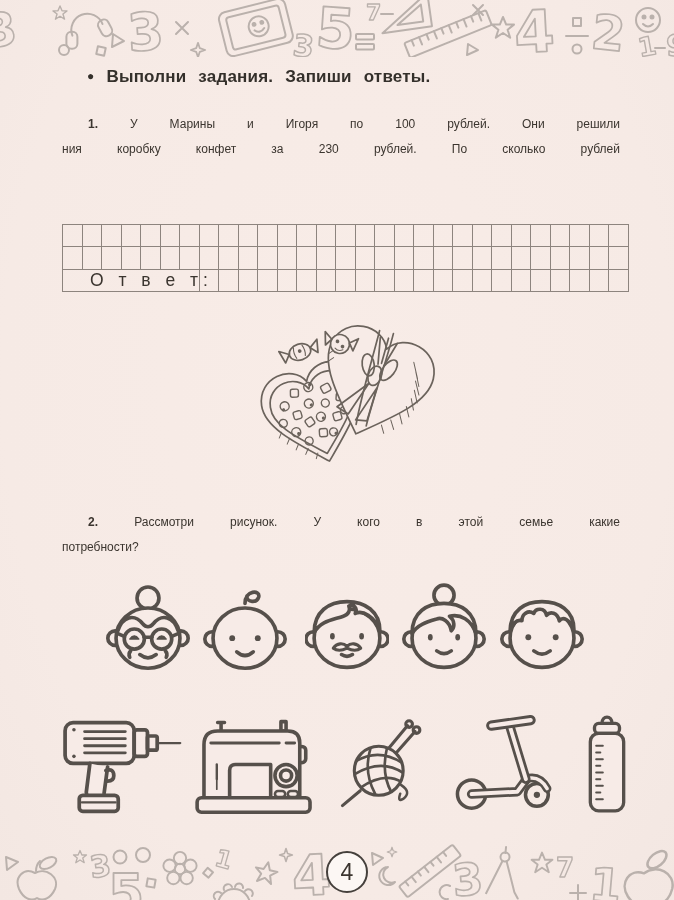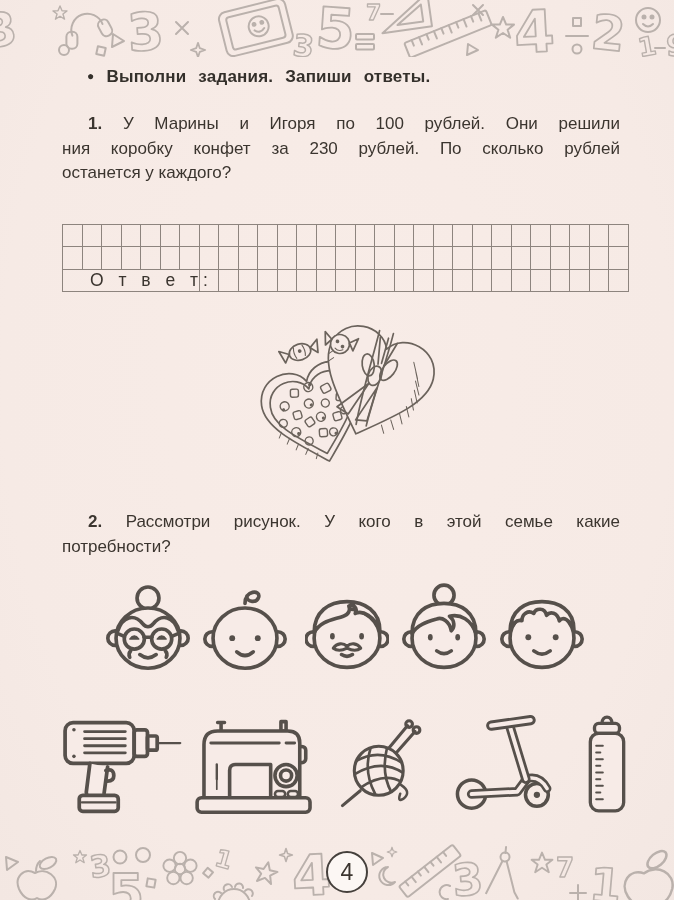--- a/index.html
+++ b/index.html
@@ -9,21 +9,21 @@
     font-family:"Liberation Sans", sans-serif;color:#3a342f;
   }
   svg{display:block;}
   .band{position:absolute;left:0;width:674px;height:57px;}
   .band.top{top:0;} .band.bottom{bottom:0;}
 
   .header{position:absolute;left:87px;top:67px;width:520px;
     font-size:17px;font-weight:bold;color:#34302b;word-spacing:7px;letter-spacing:.2px;}
   .header .bullet{display:inline-block;font-size:12px;vertical-align:2px;margin-right:12px;word-spacing:0;}
 
-  .task{position:absolute;left:62px;width:558px;font-size:17px;line-height:24.6px;color:#3b352f;}
+  .task{position:absolute;left:62px;width:558px;font-size:12px;line-height:24.6px;color:#3b352f;}
   .task .line{text-align:justify;text-align-last:justify;}
   .task .line.first{text-indent:26px;}
   .task .line.last{text-align:justify;text-align-last:left;}
   .tnum{font-weight:bold;}
   .task1{top:112px;}
   .task2{top:501px;margin-top:9px;}
 
   .answer-grid{position:absolute;left:62px;top:224px;display:grid;
     grid-template-columns:repeat(29,19.5px);grid-auto-rows:22.4px;
     border-top:1.2px solid #8d847e;border-left:1.2px solid #8d847e;}
@@ -105,21 +105,20 @@
     </g>
   </svg>
 
   <div class="header">
     <span class="bullet">●</span><span>Выполни  задания.  Запиши  ответы.</span>
   </div>
 
   <div class="task task1">
     <div class="line first"><span class="tnum">1.</span> <span>У Марины и Игоря по 100 рублей. Они решили</span></div>
     <div class="line">ния коробку конфет за 230 рублей. По сколько рублей</div>
-    <div class="line last">останется у каждого?</div>
   </div>
 
   <div class="answer-grid">
       <div class="cell"></div>
       <div class="cell"></div>
       <div class="cell"></div>
       <div class="cell"></div>
       <div class="cell"></div>
       <div class="cell"></div>
       <div class="cell"></div>

